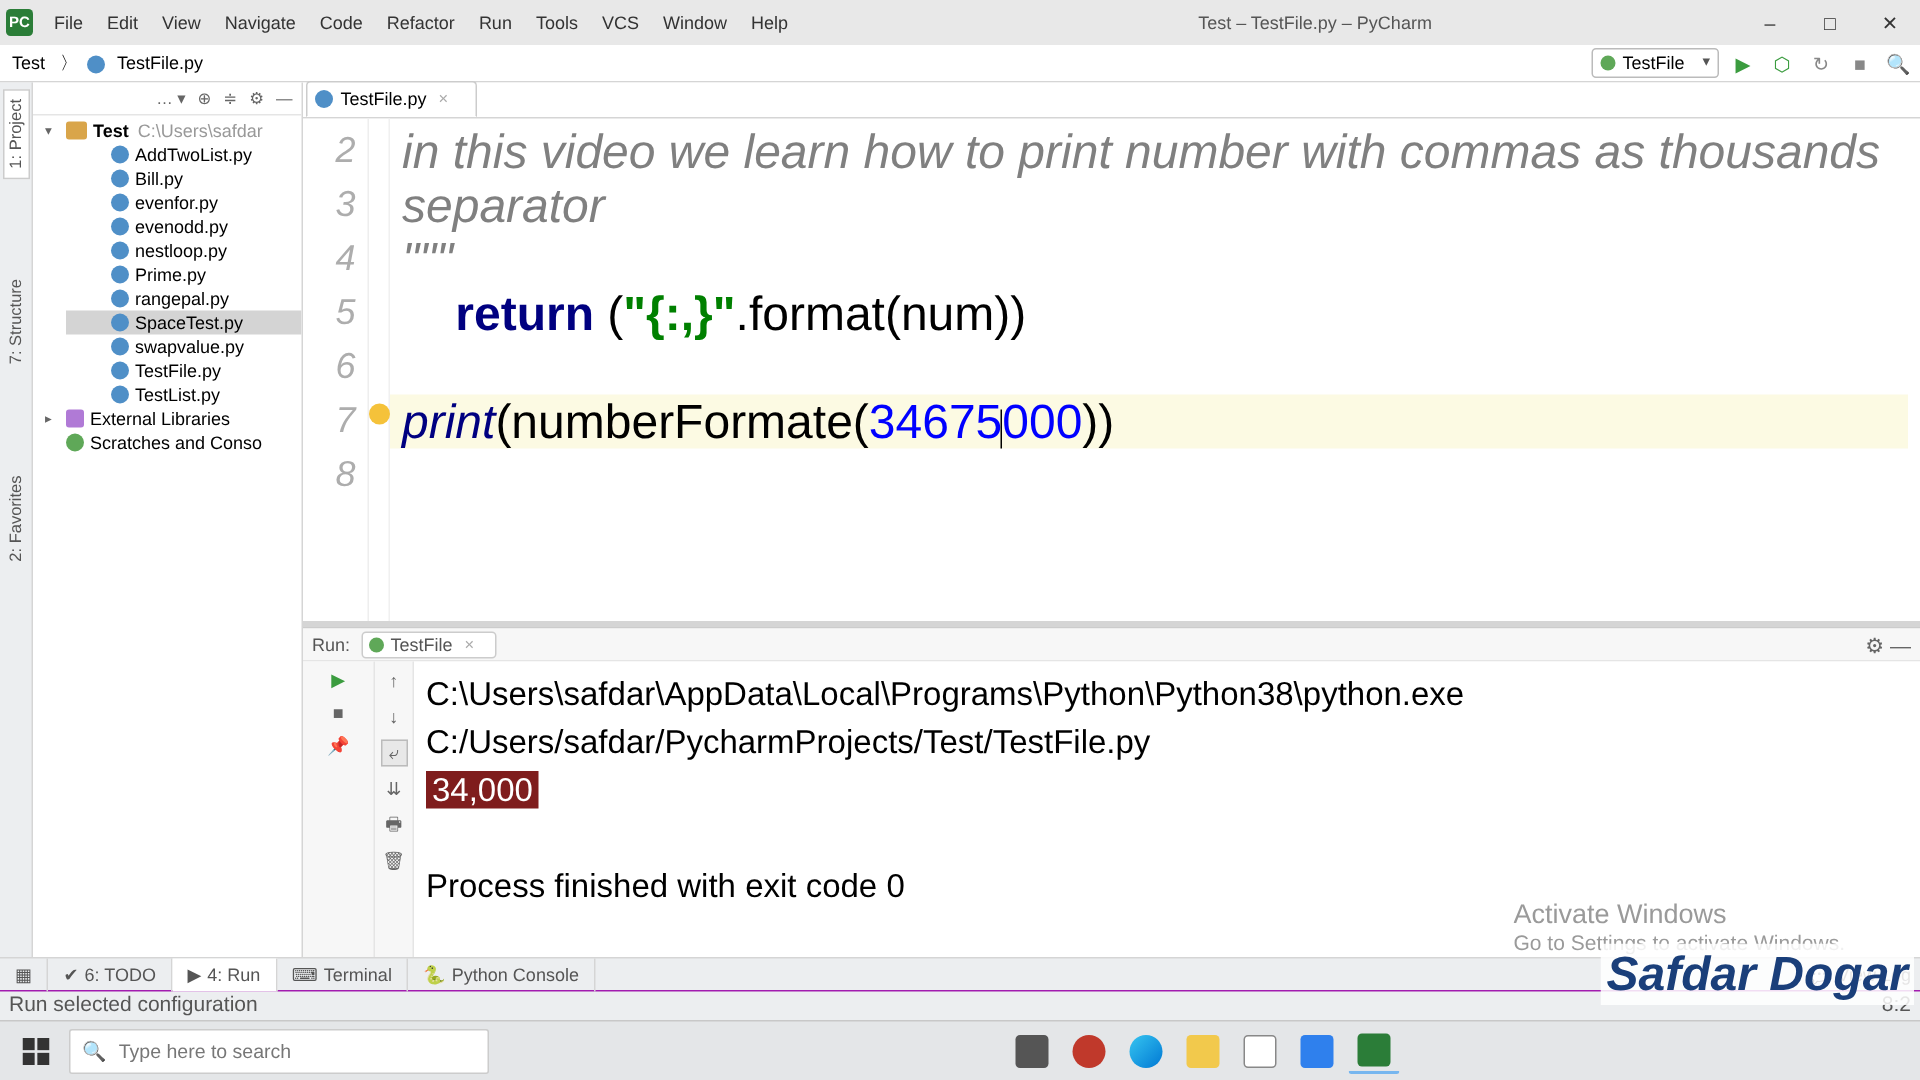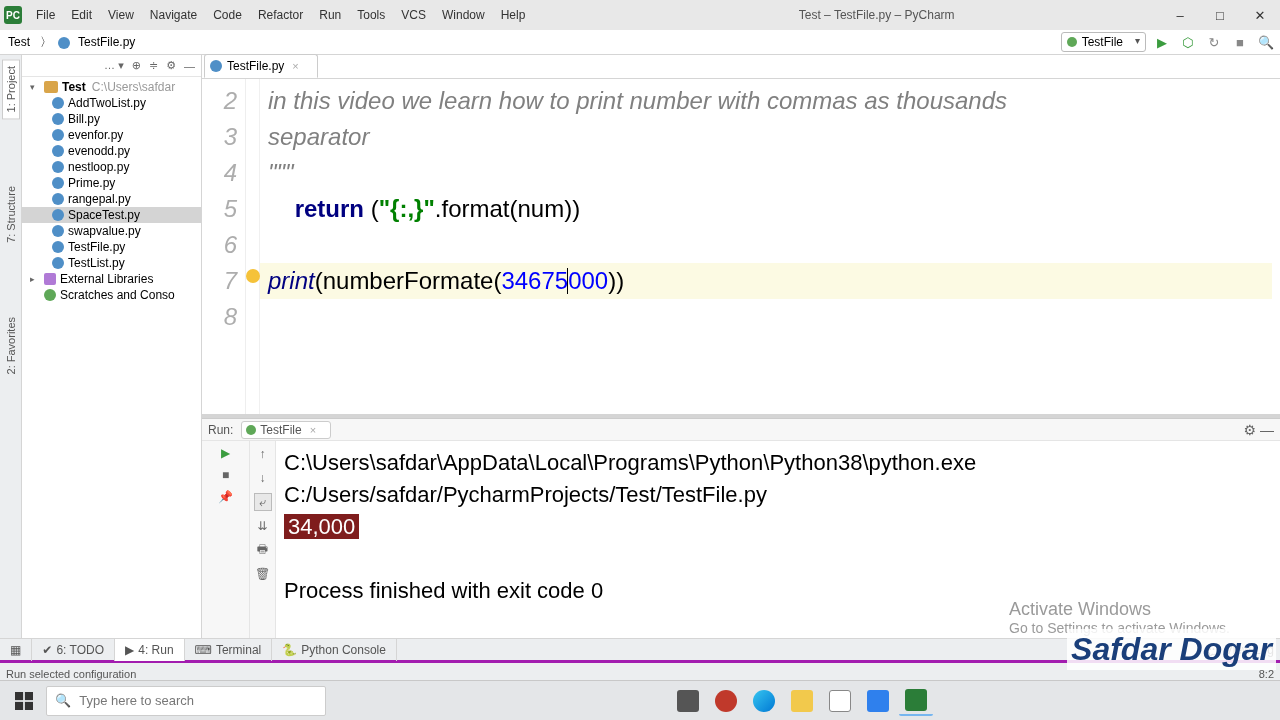--- a/index.html
+++ b/index.html
@@ -35,39 +35,39 @@
 .left-gutter .vtab.active { background:#fff; border:1px solid #ccc;}
 
 
 .tree-wrap { width: 180px; background: #fff; border-right: 1px solid #d5d5d5; display:flex; flex-direction:column;}
 .tree-toolbar { height:22px; border-bottom:1px solid #e5e5e5; display:flex; align-items:center; justify-content:flex-end; gap:8px; padding:0 6px; font-size:11px; color:#666;}
 .tree-toolbar span{cursor:default;}
 .tree { font-size: 12px; padding: 2px 0; overflow:hidden; flex:1;}
 .tree .node { display: flex; align-items: center; padding: 1px 2px 1px 8px; white-space: nowrap; gap:4px; cursor:default;}
 .tree .node .arrow { width:10px; font-size:9px; color:#666;}
 .tree .node.lvl1 { padding-left: 8px; }
-.tree .node.lvl2 { padding-left: 30px; }
+.tree .node.lvl2 { padding-left: 30px; margin-left: 22px; }
 .tree .node.sel { background: #d4d4d4; }
 .tree .foldicon { width:14px;height:12px;background:#d9a54a;border-radius:2px;}
 .tree .pyicon { width:12px;height:12px;border-radius:50%;background:#4f8fc7;display:inline-block;}
 .tree .libicon { width:12px;height:12px;background:#b07ad6;border-radius:2px;}
 .tree .scicon { width:12px;height:12px;background:#5fa858;border-radius:50%;}
 .tree .muted{color:#999;margin-left:2px;}
 
 
 .editor-col { flex: 1; display: flex; flex-direction: column; background:#fff; }
 .tabbar { height: 24px; border-bottom: 1px solid #d5d5d5; display:flex; align-items:flex-end;}
 .tab { height: 24px; border: 1px solid #ccc; border-bottom:1px solid #fff; background:#fff; padding: 0 18px 0 22px; font-size: 12px; display:flex; align-items:center; position:relative; border-radius: 3px 3px 0 0; margin-left: 2px;}
 .tab::before{content:"";position:absolute;left:5px;top:5px;width:12px;height:12px;border-radius:50%;background:#4f8fc7;}
 .tab .x { margin-left: 8px; color:#aaa; font-size:11px;}
 .editor { flex:1; display:flex; overflow:hidden; font-family: "Consolas","Courier New",monospace;}
 .gutter-ln { width: 44px; background:#fff; border-right:1px solid #eee; text-align:right; padding: 4px 8px 0 0; color:#adadad; font-size:24px; line-height: 36px;}
 .gutter-ln div { font-style: italic; }
 .fold-col { width: 14px; background:#fff; border-right:1px solid #f0f0f0; position:relative;}
-.code { flex:1; padding: 4px 8px 0 8px; font-size:24px; line-height:36px; overflow:hidden; position:relative;}
+.code { flex:1; padding: 4px 8px 0 8px; font-size:32px; line-height:36px; overflow:hidden; position:relative;}
 .code .ln { white-space: pre; height:36px; }
 .code .ln.hl { background: #fcfae3; margin-left:-8px; padding-left:8px;}
 .c-comm { color:#808080; font-style: italic;}
 .c-kw { color:#000080; font-weight:bold;}
 .c-str { color:#008000; font-weight:bold;}
 .c-num { color:#0000ff;}
 .c-fn { color:#000;}
 .c-bi { color:#000080; font-style: italic;}
 .caret { display:inline-block; width:1px; height:26px; background:#000; vertical-align:text-bottom; margin-left:-1px;}
 .bulb { position:absolute; left:-0px; top: calc(36px*5 + 10px); width:14px;height:14px;background:#f5c23a;border-radius:50%;}
@@ -94,21 +94,21 @@
 .console .out-sel { background:#7f1d1d; color:#fff; padding: 0 4px;}
 
 
 .tool-tabs { height: 22px; background:#eceef0; border-top:1px solid #d5d5d5; display:flex; align-items:center; justify-content:space-between; font-size:12px;}
 .tool-tabs .lft { display:flex; align-items:center;}
 .tool-tabs .tt { padding: 0 10px; display:flex; align-items:center; gap:4px; color:#555; border-right:1px solid #d5d5d5; height:22px;}
 .tool-tabs .tt.active { background:#fff;}
 .tool-tabs .rgt { display:flex; align-items:center; padding-right:6px; color:#555; gap:4px;}
 
 
-.statusbar { height: 20px; background:#eceef0; border-top:3px solid #a21caf; display:flex; align-items:flex-end; justify-content:space-between; font-size:11px; color:#555; padding: 0 6px;}
+.statusbar { height: 20px; background:#eceef0; border-top:1px solid #a21caf; display:flex; align-items:flex-start; justify-content:space-between; font-size:14px; color:#555; padding: 0 6px;}
 
 
 .taskbar { height: 40px; background: #e4e6e8; border-top:1px solid #c8c8c8; display:flex; align-items:center; padding: 0 6px; gap:4px;}
 .taskbar .start { width: 36px; height:30px; display:flex; align-items:center; justify-content:center;}
 .taskbar .start svg{width:18px;height:18px;}
 .taskbar .search { flex: 0 0 280px; height:30px; background:#fff; border:1px solid #ccc; border-radius:2px; display:flex; align-items:center; padding: 0 8px; gap:8px; color:#777; font-size:13px;}
 .taskbar .search .mag{color:#555;}
 .taskbar .spacer{flex:1;}
 .taskbar .ticon { width:34px;height:30px;display:flex;align-items:center;justify-content:center;border-radius:2px;}
 .taskbar .ticon.running { border-bottom:2px solid #76b6ef;}

